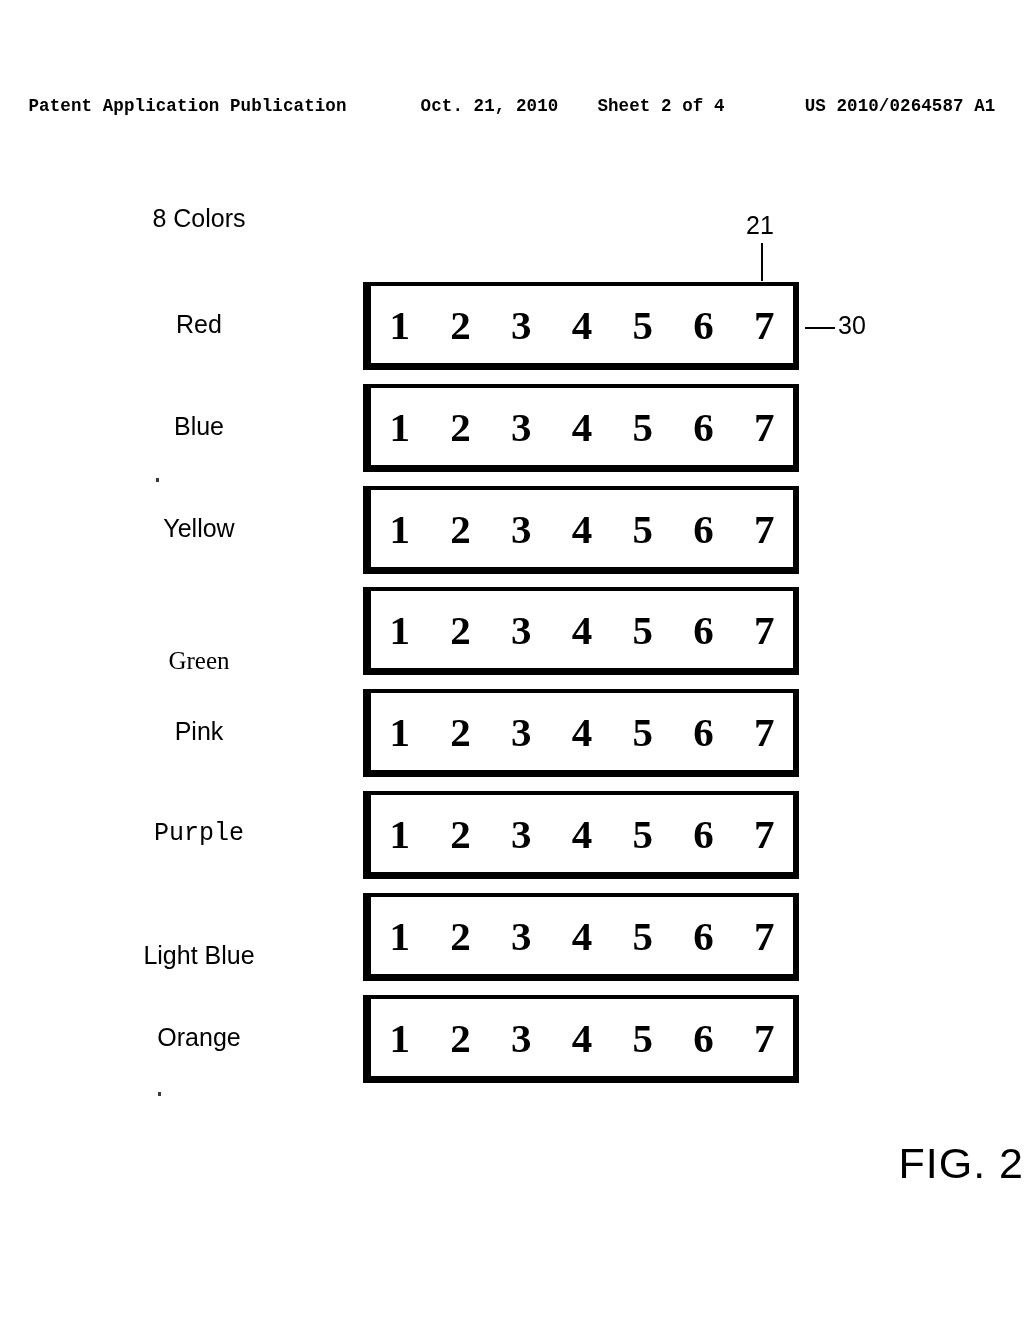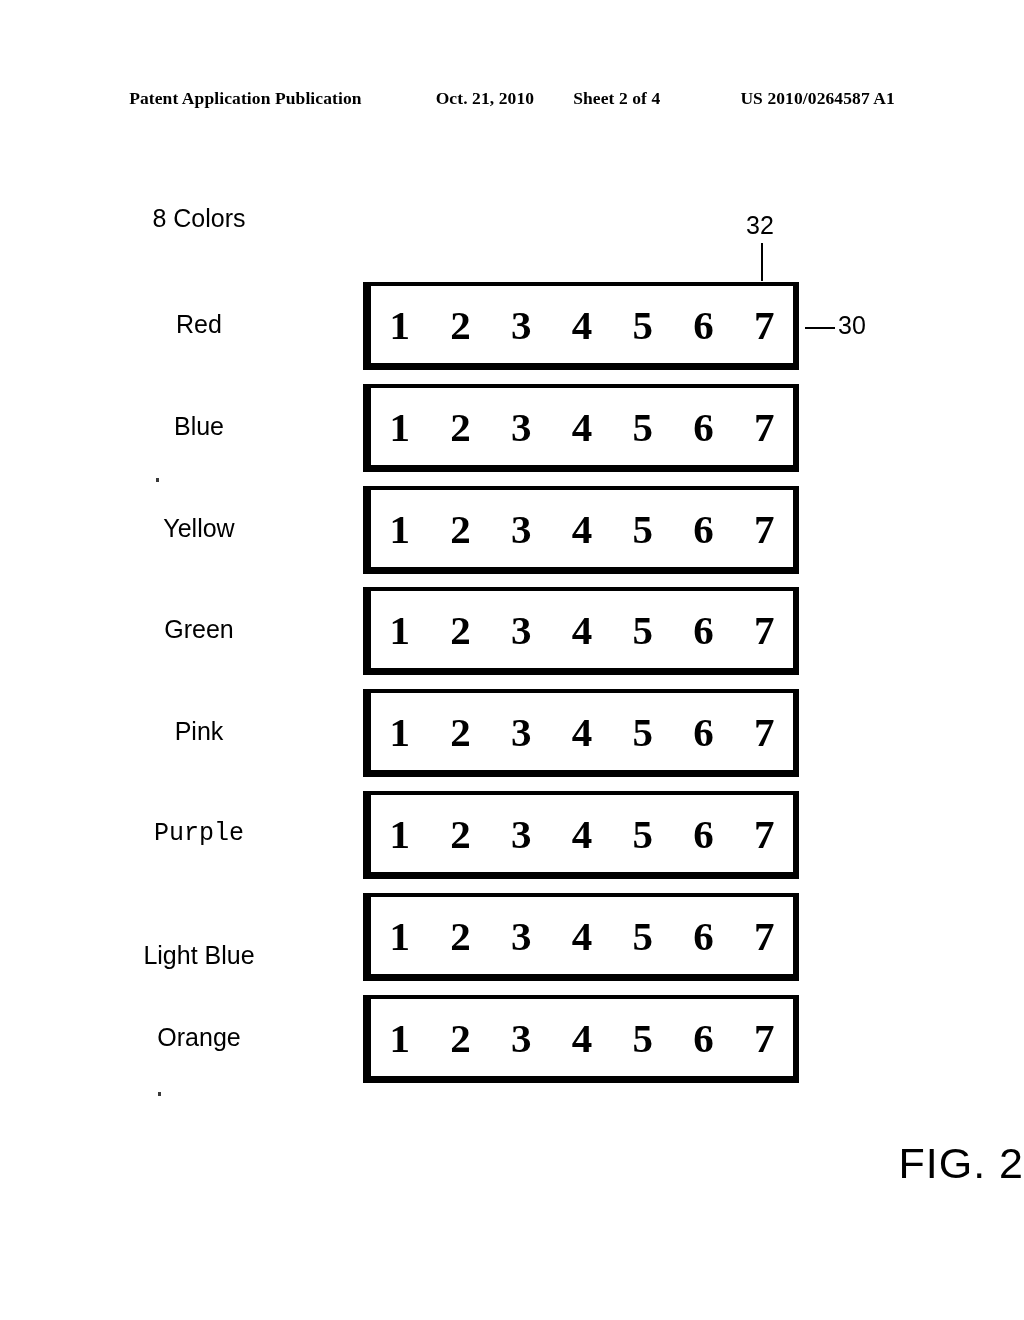--- a/index.html
+++ b/index.html
@@ -13,26 +13,26 @@
     position: relative;
     font-family: "Liberation Sans", sans-serif;
     color: #000000;
     overflow: hidden;
   }
 
   
   #patent-header {
     position: absolute;
     left: 0;
-    top: 88px;
+    top: 96px;
     width: 1024px;
     display: flex;
     justify-content: center;
     align-items: baseline;
-    font-family: Liberation Serif, serif;
+    font-family: Liberation Mono, monospace;
     font-weight: bold;
     font-size: 17.5px;
     letter-spacing: 0.1px;
     white-space: nowrap;
     gap: 28px;
   }
   #patent-header .hdr-pub { }
   #patent-header .hdr-date {
     margin-left: 46px;
   }
@@ -176,21 +176,21 @@
   <span class="hdr-date">Oct. 21, 2010</span>
   <span class="hdr-sheet">Sheet 2 of 4</span>
   <span class="hdr-num">US 2010/0264587 A1</span>
 </div>
 
 <div id="figure">
 
   <div class="col-heading" id="colors-heading">8 Colors</div>
 
 
-  <div class="ref-num" id="ref-32">32</div>
+  <div class="ref-num" id="ref-32">21</div>
   <div id="ref-32-leader"></div>
 
   <div class="ref-num" id="ref-30">30</div>
   <div id="ref-30-leader"></div>
 
   <div id="rows-host">
       <div class="color-label" style="top: 312px;">Red</div>
       <div class="chip-board" style="top: 282px;">
         <div class="board-inner">
           <div class="chip">1</div>
@@ -219,21 +219,21 @@
         <div class="board-inner">
           <div class="chip">1</div>
           <div class="chip">2</div>
           <div class="chip">3</div>
           <div class="chip">4</div>
           <div class="chip">5</div>
           <div class="chip">6</div>
           <div class="chip">7</div>
         </div>
       </div>
-      <div class="color-label" style="top: 617px;">Green</div>
+      <div class="color-label" style="top: 648px; font-family: Liberation Serif, serif;">Green</div>
       <div class="chip-board" style="top: 587.4px;">
         <div class="board-inner">
           <div class="chip">1</div>
           <div class="chip">2</div>
           <div class="chip">3</div>
           <div class="chip">4</div>
           <div class="chip">5</div>
           <div class="chip">6</div>
           <div class="chip">7</div>
         </div>

